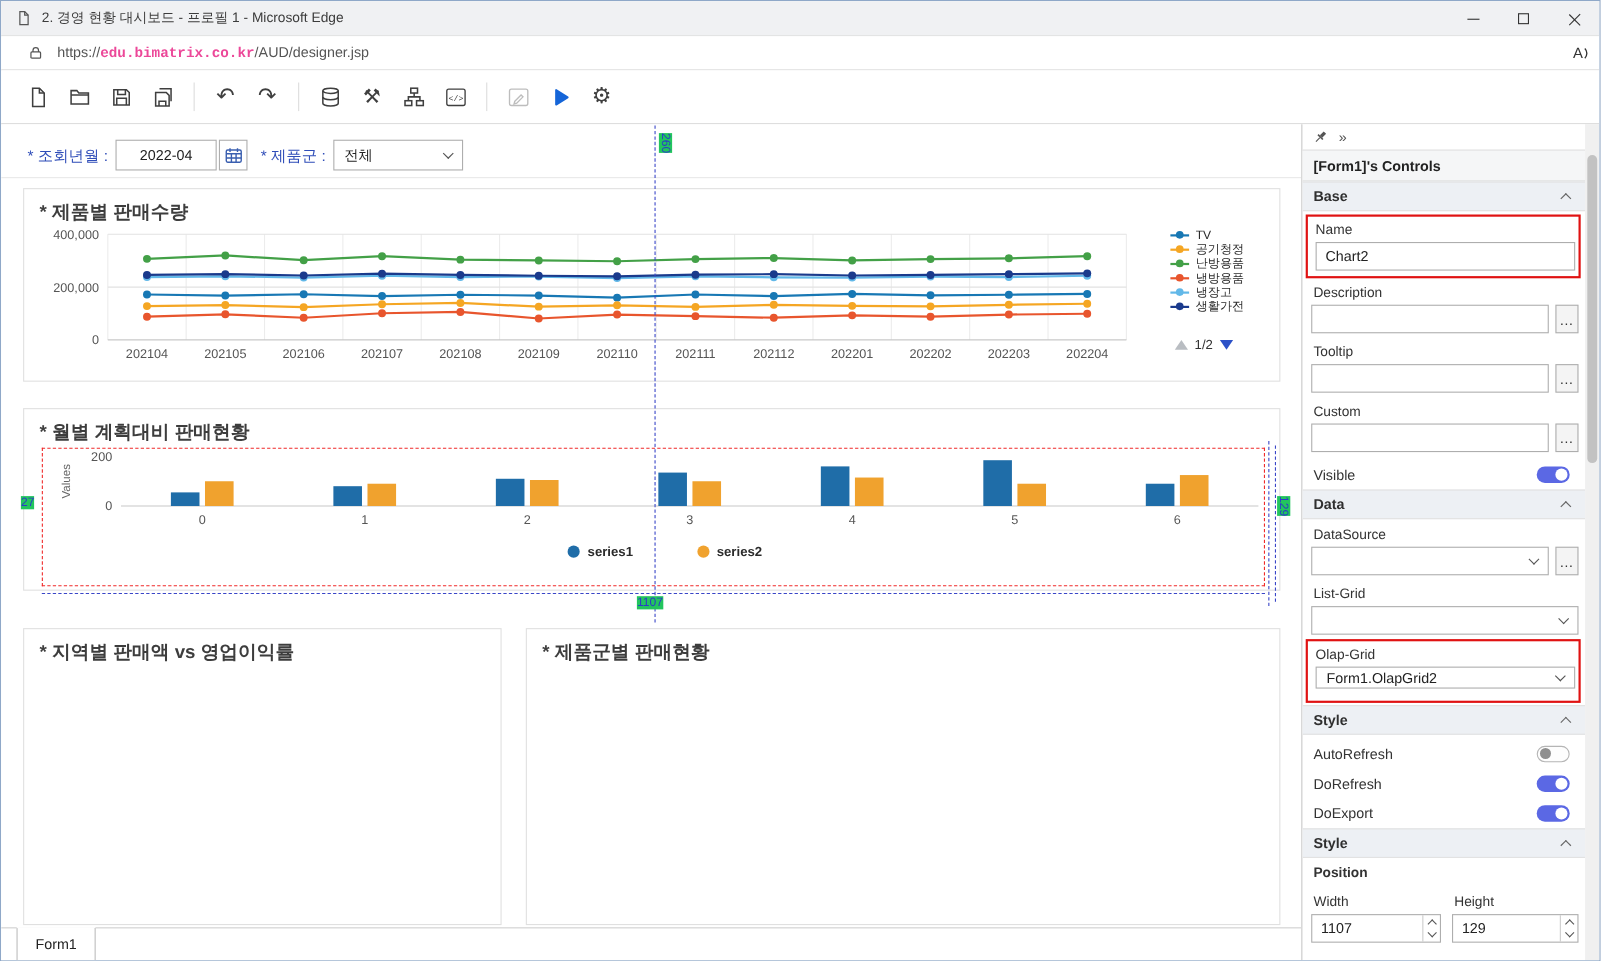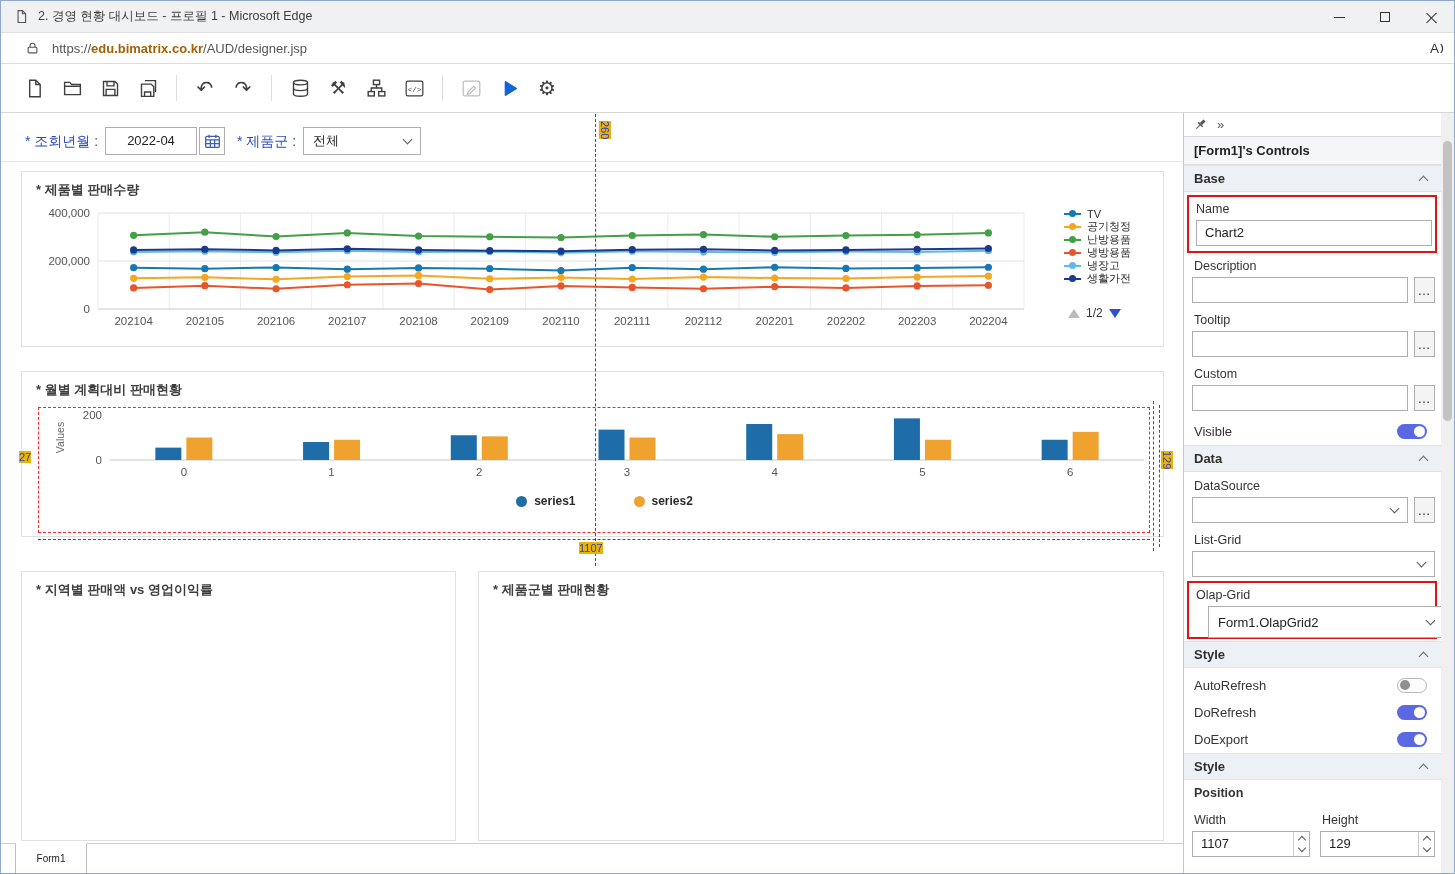--- a/index.html
+++ b/index.html
@@ -16,52 +16,52 @@
   .ic-min { width:11px; height:1px; background:#333; }
   .ic-max { width:10px; height:10px; border:1px solid #333; }
   .ic-close { width:11px; height:11px; position:relative; }
   .ic-close::before,.ic-close::after { content:''; position:absolute; left:5px; top:-1px; width:1.4px; height:14px; background:#333; }
   .ic-close::before { transform:rotate(45deg); } .ic-close::after { transform:rotate(-45deg); }
 
   
   .addressbar { position:absolute; top:32px; left:0; right:0; height:31px; background:#fff; border-bottom:1px solid #dcdcdc; display:flex; align-items:center; }
   .addressbar .lock { margin-left:24px; }
   .url { margin-left:12px; font-size:13px; color:#555; }
-  .url b { color:#a16207; }
+  .url b { color:#ec4899;font-family:Liberation Mono, monospace; }
   .readaloud { position:absolute; right:8px; font-size:13.5px; color:#333; display:flex; align-items:center; }
 
   
   .toolbar { position:absolute; top:63px; left:0; right:0; height:49px; background:#fff; border-bottom:1px solid #d6d6d6; display:flex; align-items:center; padding-left:14px; }
   .tbtn { width:38px; height:36px; display:flex; align-items:center; justify-content:center; border-radius:3px; cursor:pointer; }
   .tbtn .glyph { font-size:20px; color:#3f3f3f; line-height:1; }
   .tdiv { width:1px; height:26px; background:#ddd; margin:0 9px; }
 
   
   .canvas { position:absolute; top:112px; left:0; width:1182px; bottom:0; background:#fff; overflow:hidden; }
   .flabel { font-size:14px; color:#2f4db8; line-height:30px; }
   .tbox { border:1px solid #aeaeae; background:#fff; font-size:13px; color:#222; }
   .panel { position:absolute; border:1px solid #e0e0e0; background:#fff; }
-  .ptitle { position:absolute; left:14px; top:9px; font-size:13px; font-weight:bold; color:#3d3d3d; }
+  .ptitle { position:absolute; left:14px; top:9px; font-size:17px; font-weight:bold; color:#3d3d3d; }
   .legend-col { position:absolute; display:flex; flex-direction:column; gap:2px; }
   .lg-item { display:flex; align-items:center; gap:6px; font-size:11px; color:#2b2b2b; height:11px; }
   .lg-mark { width:17px; height:2px; position:relative; flex:0 0 auto; }
   .lg-mark::after { content:''; position:absolute; left:5px; top:-2.6px; width:7px; height:7px; border-radius:50%; background:inherit; }
   .lg-row { position:absolute; display:flex; justify-content:center; gap:34px; }
   .lg2-item { display:flex; align-items:center; gap:7px; font-size:12px; font-weight:bold; color:#2b2b2b;padding-left:24px; }
   .lg2-dot { width:11px; height:11px; border-radius:50%; }
   .pager { position:absolute; display:flex; align-items:center; gap:6px; font-size:12px; color:#333; }
   .tri-up { width:0; height:0; border-left:6px solid transparent; border-right:6px solid transparent; border-bottom:9px solid #b9bdc2; }
   .tri-down { width:0; height:0; border-left:6px solid transparent; border-right:6px solid transparent; border-top:9px solid #2c51c8; }
   .dash-v { position:absolute; width:0; border-left:1px dashed #3a46c8; }
   .dash-h { position:absolute; height:0; border-top:1px dashed #3a46c8; }
   .sel-red { position:absolute; border:1px dashed #f02a2a; }
-  .glabel { position:absolute; font-size:11px; color:#2b3cc8; background:#eab308; }
+  .glabel { position:absolute; font-size:11px; color:#2b3cc8; background:#22c55e; }
   .glabel.vert { writing-mode:vertical-rl; }
   .tabline { position:absolute; left:0; width:1182px; border-top:1px solid #cfcfcf; }
-  .formtab { position:absolute; width:72px; height:31px; background:#fff; border:1px solid #bdbdbd; border-top-color:#fff; font-size:10px; color:#222; display:flex; align-items:center; justify-content:center; }
+  .formtab { position:absolute; width:72px; height:31px; background:#fff; border:1px solid #bdbdbd; border-top-color:#fff; font-size:13px; color:#222; display:flex; align-items:center; justify-content:center; }
   .seldd { border:1px solid #aeaeae; background:#fff; display:flex; align-items:center; justify-content:space-between; padding:0 9px; font-size:13px; color:#222; }
   .dchev { width:7px; height:7px; border-left:1.6px solid #555; border-top:1.6px solid #555; transform:rotate(225deg); margin-top:-4px; flex:0 0 auto; }
 
   
   .props { position:absolute; top:112px; left:1182px; width:258px; bottom:0; background:#fff; border-left:1px solid #c8c8c8; overflow:hidden; }
   .pstrip { position:absolute; top:0; left:0; right:0; height:24px; border-bottom:1px solid #d8d8d8; display:flex; align-items:center; }
   .phdr { position:absolute; top:24px; left:0; right:0; height:28px; background:#f5f6f7; border-bottom:1px solid #ddd; font-size:13px; font-weight:bold; color:#222; display:flex; align-items:center; padding-left:10px; }
   .sechdr { position:absolute; left:0; right:0; height:27px; background:#edf0f4; border-top:1px solid #e2e2e2; border-bottom:1px solid #e2e2e2; display:flex; align-items:center; justify-content:space-between; padding:0 14px 0 10px; font-size:13px; font-weight:bold; color:#2f2f2f; }
   .chev-up { width:7px; height:7px; border-left:1.8px solid #666; border-top:1.8px solid #666; transform:rotate(45deg); margin-top:4px; }
   .pl { position:absolute; font-size:12.5px; color:#333; }
@@ -485,21 +485,21 @@
     <div class="dotbtn" style="left:230px; top:384px;">…</div>
 
     <span class="pl" style="left:10px; top:420px;">List-Grid</span>
     <div class="seldd abs" style="left:8px; top:438px; width:243px; height:26px;">
       <span></span>
         <span class="dchev"></span>
     </div>
 
     <div class="redbox" style="left:3px; top:468px; width:250px; height:58px;">
       <span class="pl" style="left:7px; top:5px;">Olap-Grid</span>
-      <div class="seldd abs" style="left:7px; top:23px; width:236px; height:32px;margin-left:12px;">
+      <div class="seldd abs" style="left:7px; top:23px; width:236px; height:20px;">
         <span>Form1.OlapGrid2</span>
           <span class="dchev"></span>
       </div>
     </div>
 
     <div class="sechdr" style="top:528px;">
       <span>Style</span>
         <span class="chev-up"></span>
     </div>
 

